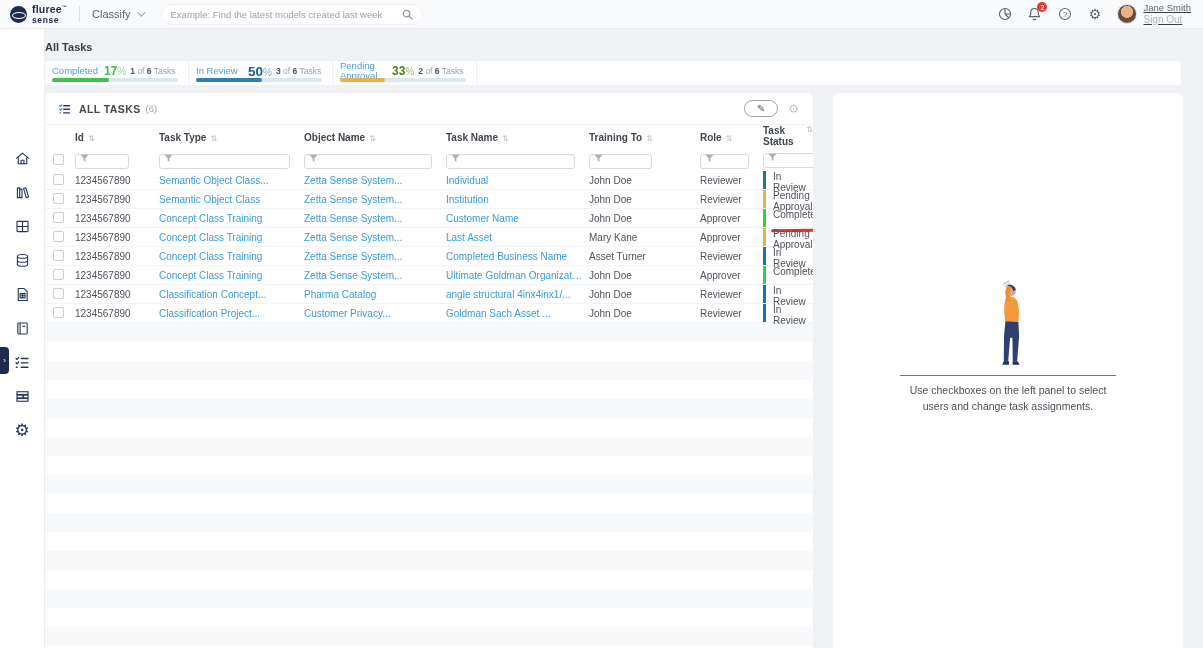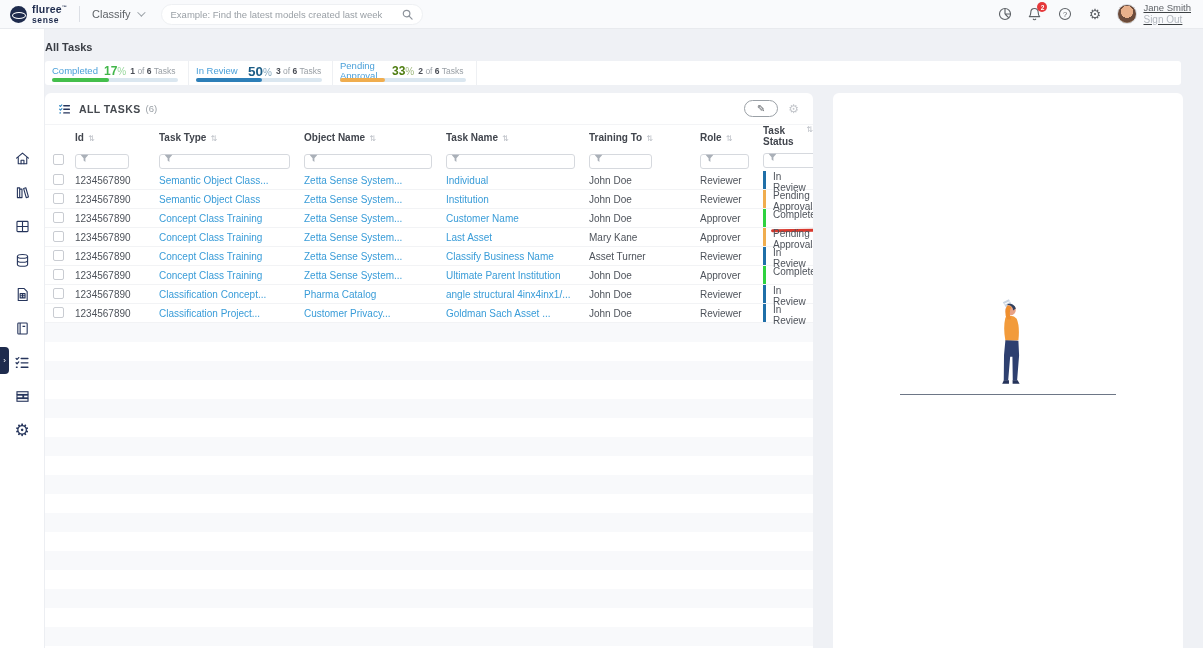--- a/index.html
+++ b/index.html
@@ -375,34 +375,34 @@
             <div class="col-status">
               <span class="status-bar" style="background: rgb(240, 173, 78);"></span>
               <span class="status-label">Pending Approval</span>
             </div>
           </div>
           <div class="tr">
             <div class="col-cb"><span class="cbx"></span></div>
             <div class="col-id cellt">1234567890</div>
             <div class="col-type link">Concept Class Training</div>
             <div class="col-obj link">Zetta Sense System...</div>
-            <div class="col-name link">Classify Business Name</div>
+            <div class="col-name link">Completed Business Name</div>
             <div class="col-asg cellt">Asset Turner</div>
             <div class="col-role cellt">Reviewer</div>
             <div class="col-status">
               <span class="status-bar" style="background: rgb(31, 111, 168);"></span>
               <span class="status-label">In Review</span>
             </div>
           </div>
           <div class="tr">
             <div class="col-cb"><span class="cbx"></span></div>
             <div class="col-id cellt">1234567890</div>
             <div class="col-type link">Concept Class Training</div>
             <div class="col-obj link">Zetta Sense System...</div>
-            <div class="col-name link">Ultimate Parent Institution</div>
+            <div class="col-name link">Ultimate Goldman Organization</div>
             <div class="col-asg cellt">John Doe</div>
             <div class="col-role cellt">Approver</div>
             <div class="col-status">
               <span class="status-bar" style="background: rgb(47, 210, 63);"></span>
               <span class="status-label">Completed</span>
             </div>
           </div>
           <div class="tr">
             <div class="col-cb"><span class="cbx"></span></div>
             <div class="col-id cellt">1234567890</div>
@@ -455,16 +455,20 @@
           <path d="M24 4.5 31 1l3.4 6.2-6.6 3.4z" fill="#c9d4e2"></path>
           <path d="M26 6.8l6-3" stroke="#fff" stroke-width="1.2"></path>
           <circle cx="33" cy="13.5" r="6" fill="#e8a285"></circle>
           <path d="M29.5 6.6a7.3 7.3 0 0 1 9.6 5.2l-3.2 2.2a6 6 0 0 0-6.4-6.2z" fill="#31425f"></path>
           <path d="M27 22q8-4.5 13 1.5 3.8 8.5 2 25l-15 .4q-2.8-14.9 0-26.9z" fill="#f29b3b"></path>
           <path d="M29 24.5q-4.5-8.5.5-16.5l4.3 2.1q-3.4 7.4-.3 13.9z" fill="#ef8f2e"></path>
           <path d="M27 48.5l15 .4.8 17-2.3 29h-5l-.4-27.5h-2.6l-2.3 27.5h-5.1l.3-29.5z" fill="#2e4070"></path>
           <path d="M25.2 94.4h5.9v4.2h-7.8zM35.3 94.4h5.8l2.3 4.2h-8.1z" fill="#25335a"></path>
         </svg>
         <div class="ground-line"></div>
+        <div class="caption">
+          <div>Use checkboxes on the left panel to select</div>
+          <div>users and change task  assignments.</div>
+        </div>
       </div>
     </div>
   </div>
 </div>
 
 </body></html>

